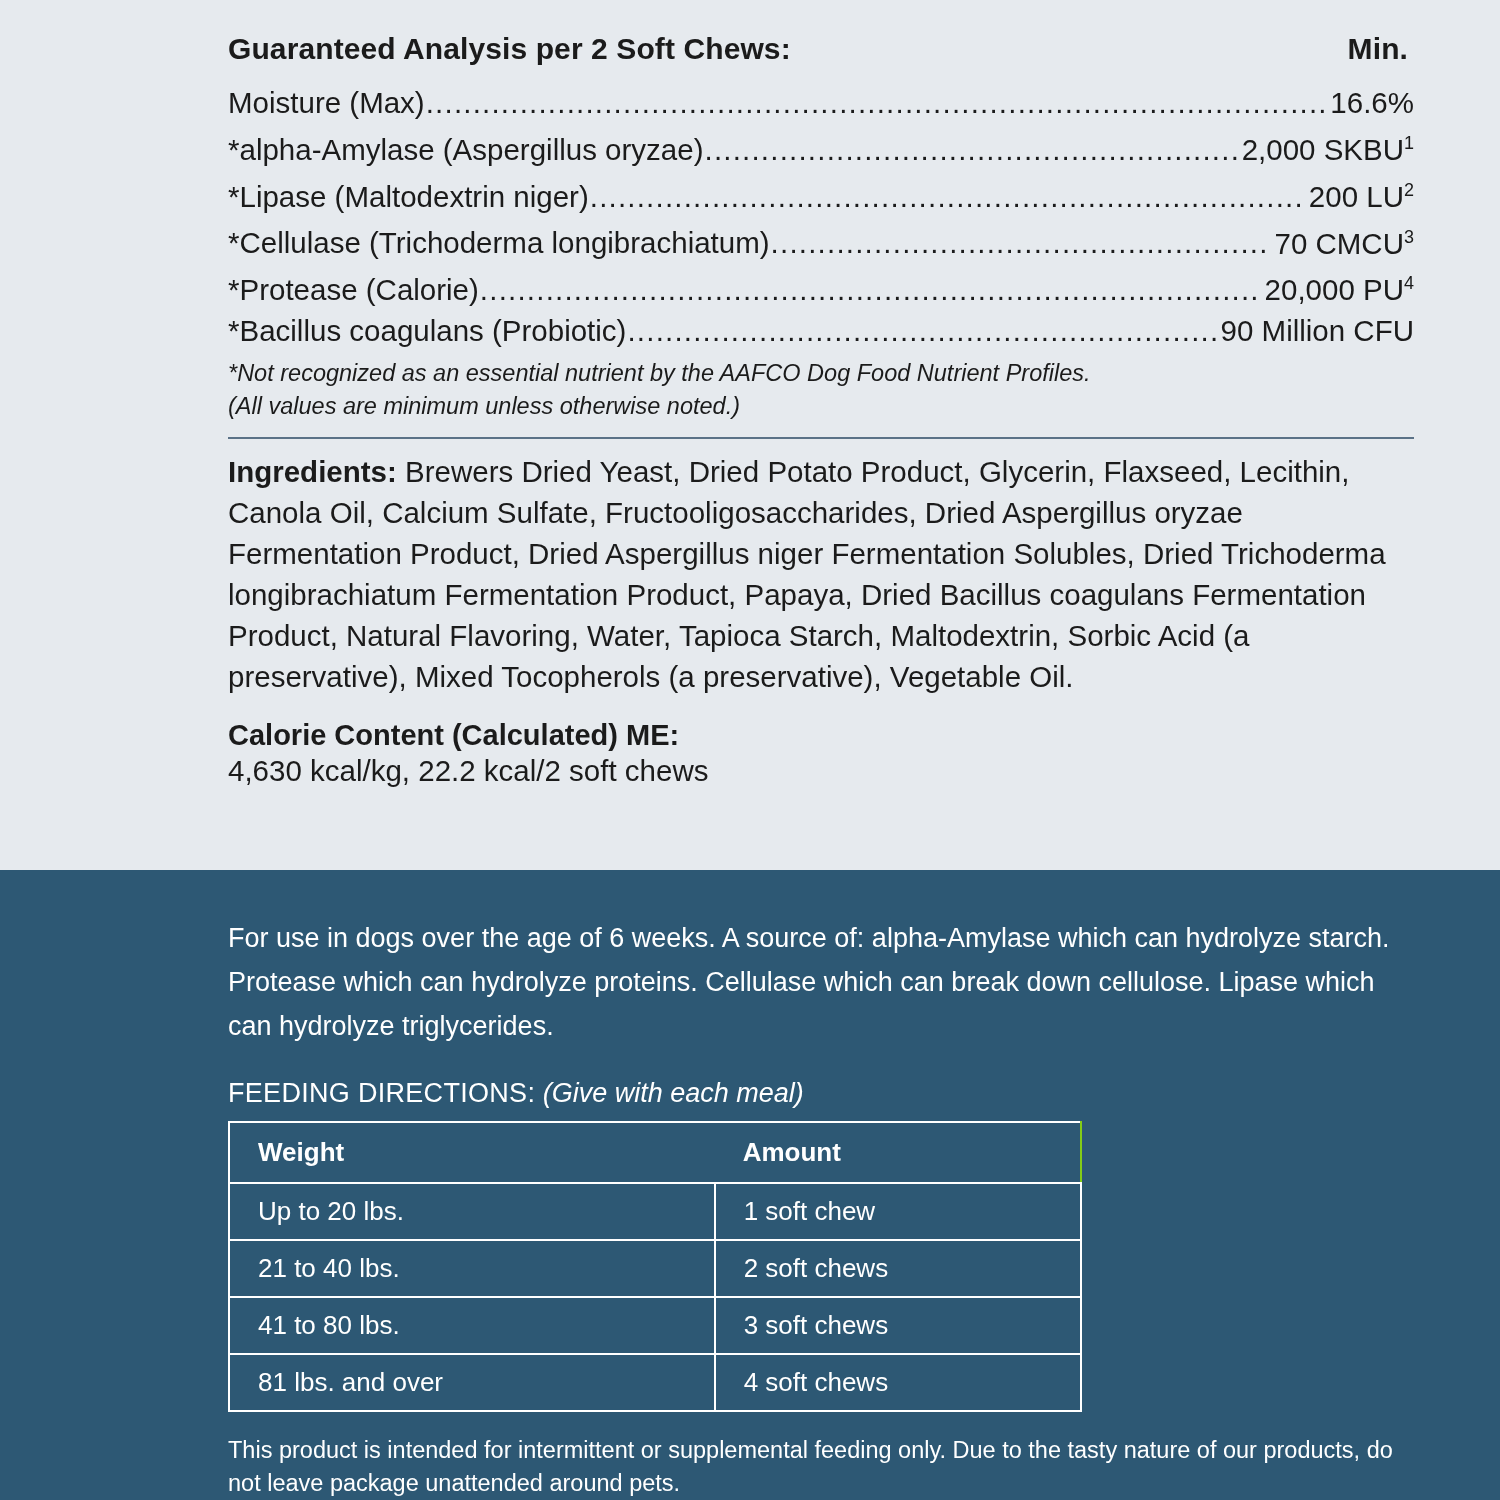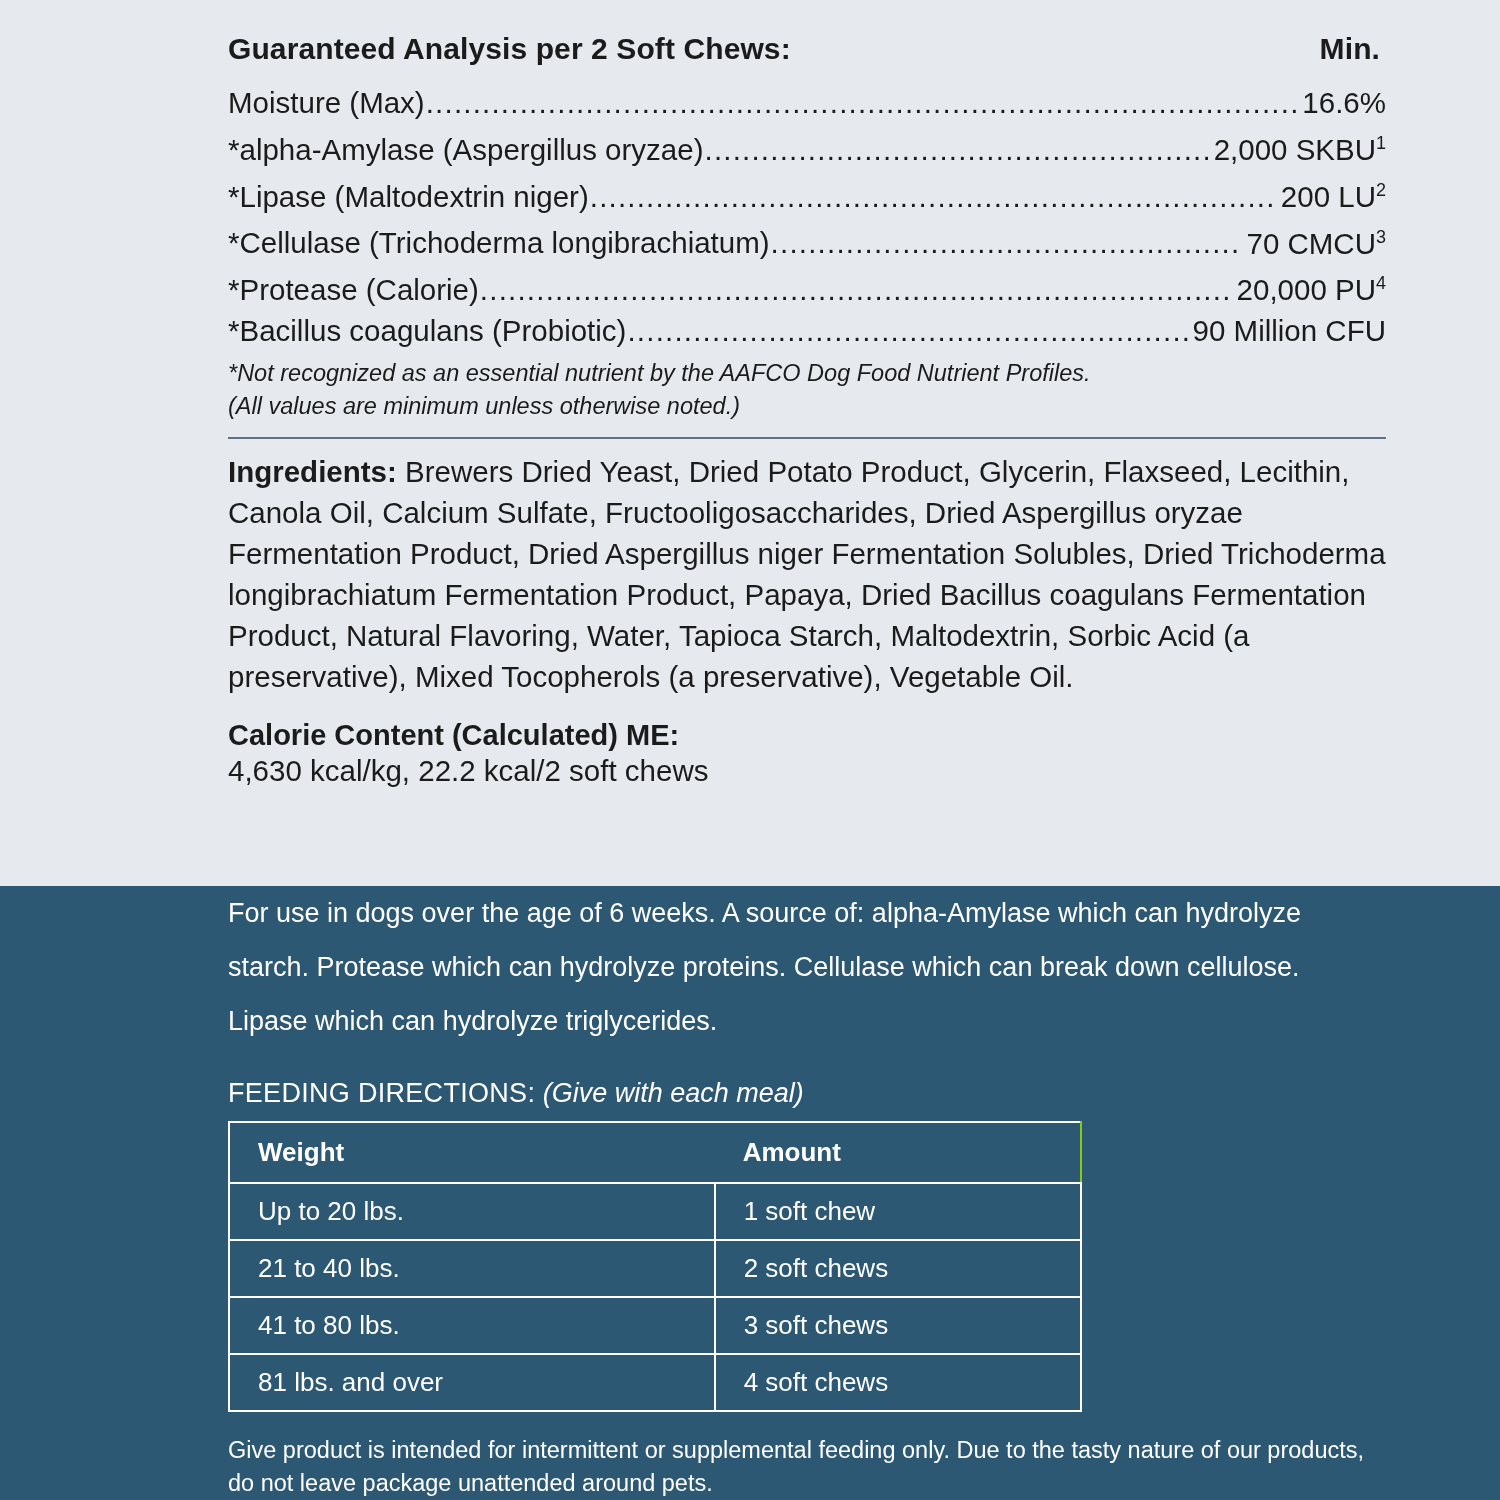--- a/index.html
+++ b/index.html
@@ -25,21 +25,21 @@
   .panel-light {
     background: #e6eaee;
     color: #1b1b1b;
     padding: 0;
     height: 900px;
     box-sizing: border-box;
     position: relative;
   }
   .inner {
     margin-left: 228px;
-    margin-right: 114px;
+    margin-right: 86px;
   }
 
   .ga-header {
     display: flex;
     justify-content: space-between;
     align-items: baseline;
     font-size: 30px;
     font-weight: bold;
     padding-top: 32px;
     letter-spacing: 0.1px;
@@ -105,21 +105,22 @@
   
   .panel-dark {
     background: #2d5874;
     color: #ffffff;
     flex: 1 1 auto;
     box-sizing: border-box;
     position: relative;
   }
   .use-text {
     font-size: 27px;
-    line-height: 54px;
+    line-height: 44px;
+    padding-top: 46px;
   }
   .feeding-head {
     margin-top: 30px;
     font-size: 27px;
   }
   .feeding-head .fd-title {
     font-weight: normal;
     letter-spacing: 0.3px;
   }
   .feeding-head .fd-sub {
@@ -263,18 +264,18 @@
             <td>41 to 80 lbs.</td>
             <td>3 soft chews</td>
           </tr>
           <tr>
             <td>81 lbs. and over</td>
             <td>4 soft chews</td>
           </tr>
         </tbody>
       </table>
 
-      <div class="footnote">Give product is intended for intermittent or supplemental feeding only. Due to the tasty nature of our products, do not leave package unattended around pets.</div>
+      <div class="footnote">This product is intended for intermittent or supplemental feeding only. Due to the tasty nature of our products, do not leave package unattended around pets.</div>
 
     </div>
   </section>
 
 </div>
 
 </body></html>

